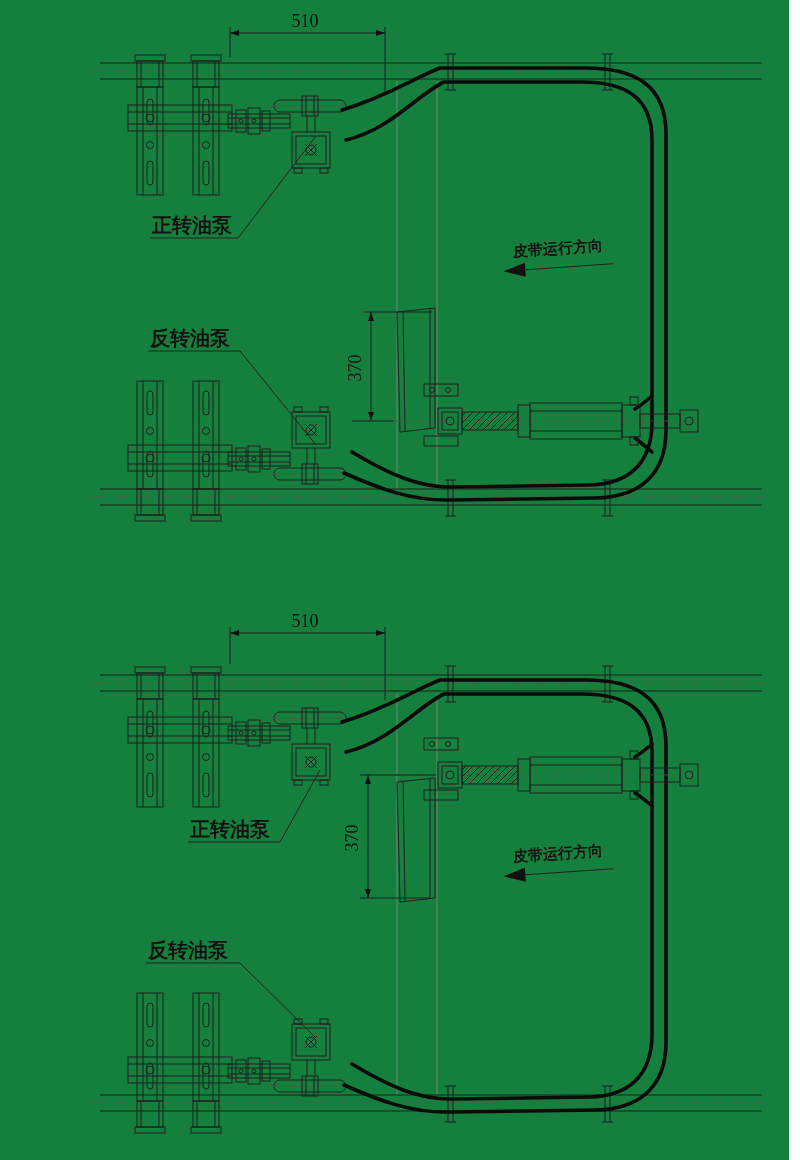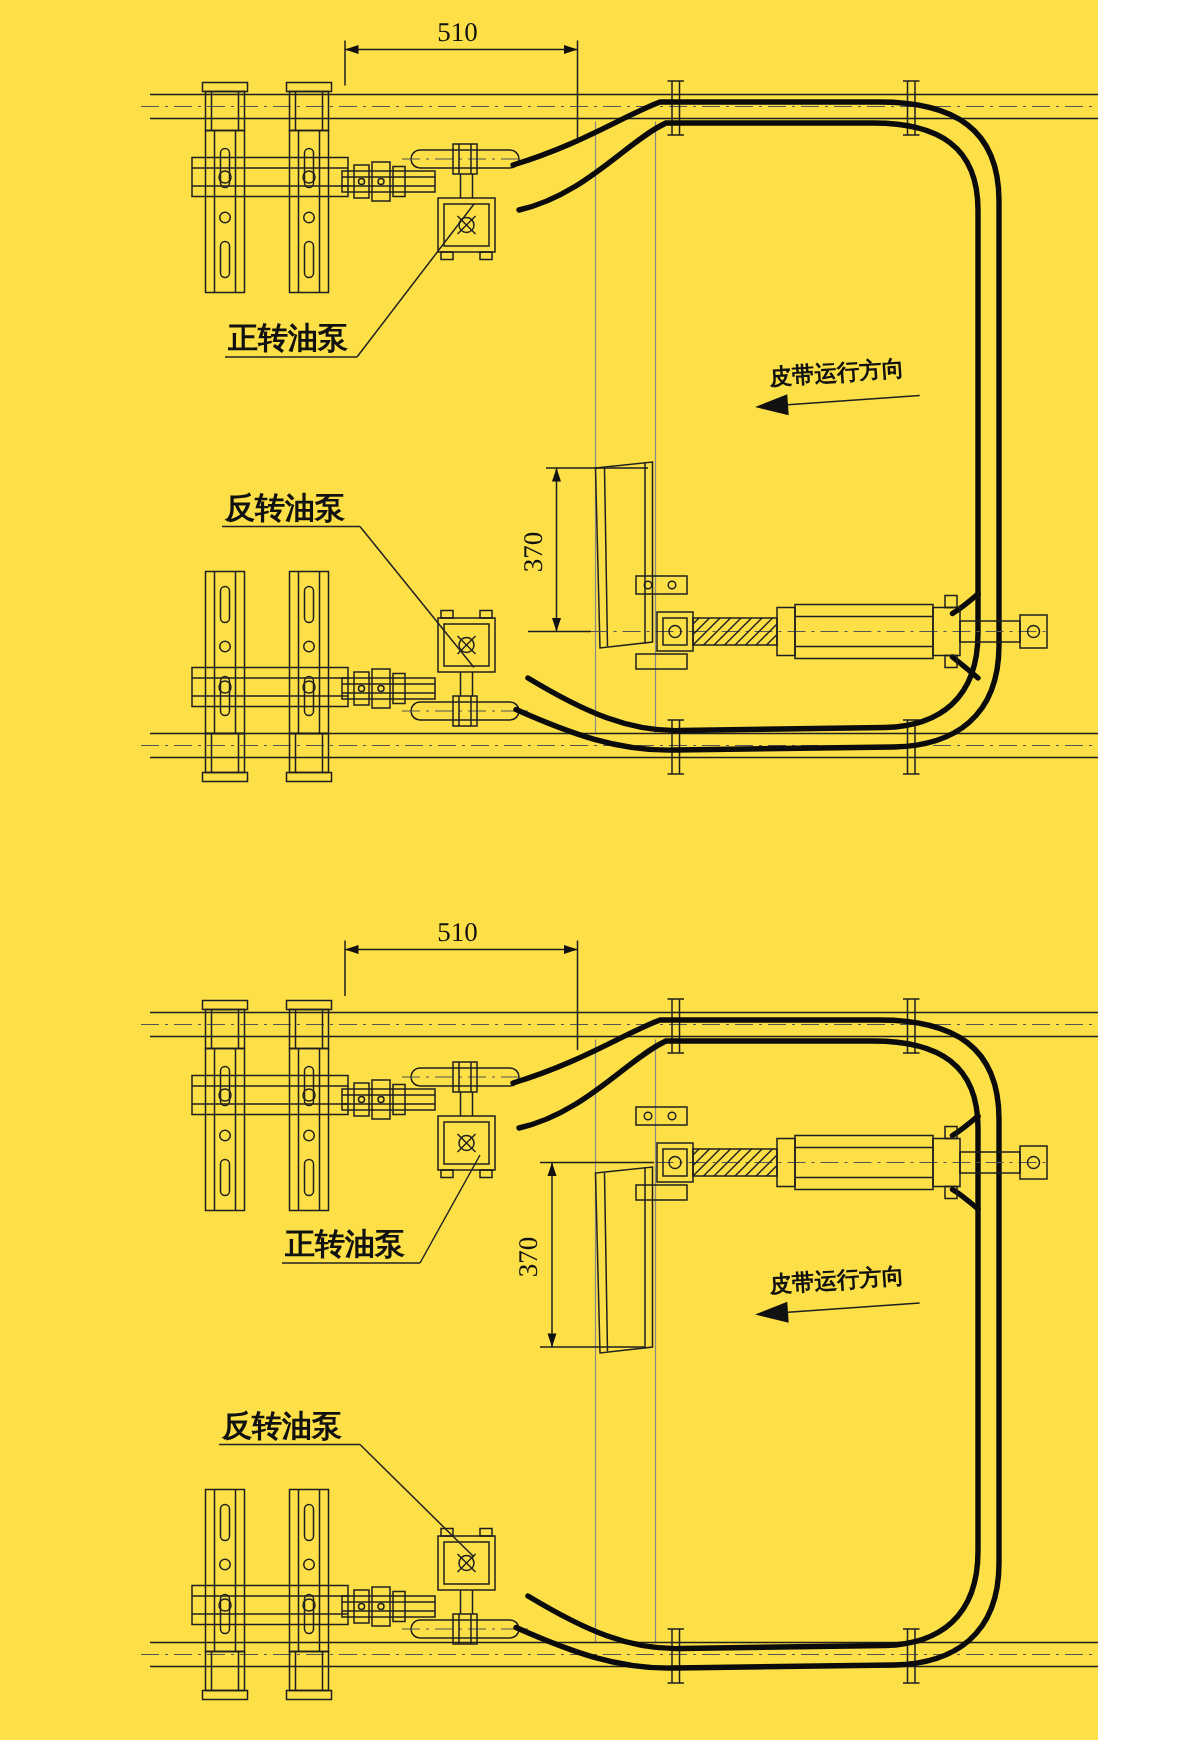--- a/index.html
+++ b/index.html
@@ -1,19 +1,19 @@
 <!DOCTYPE html>
 <html><head>
 <meta charset="utf-8">
 <style>
   html,body{
     margin:0;padding:0;background:#ffffff;
     font-family:"Liberation Sans", sans-serif;
   }
-  .page{width:732px;height:1160px;background:#fde047;position:relative;overflow:hidden;}
+  .page{width:789px;height:1160px;background:#15803d;position:relative;overflow:hidden;}
   #dwg line,#dwg rect,#dwg circle,#dwg polygon,#dwg path,#dwg ellipse{
     fill:none;stroke:#1f1f1f;stroke-width:1;
   }
   #dwg .cl{stroke:#555;stroke-width:0.8;stroke-dasharray:12 4 2 4;}
   #dwg .thin{stroke:#888;stroke-width:0.8;}
   #dwg .hose{stroke:#0b0b0b;stroke-width:3.6;stroke-linecap:round;}
   #dwg .arrow{fill:#111;stroke:none;}
   #dwg .leader{stroke:#222;stroke-width:1;}
   #dwg text{stroke:none;fill:#111;}
   #dwg text.dim{font-family:"Liberation Serif", serif;font-size:18px;}

